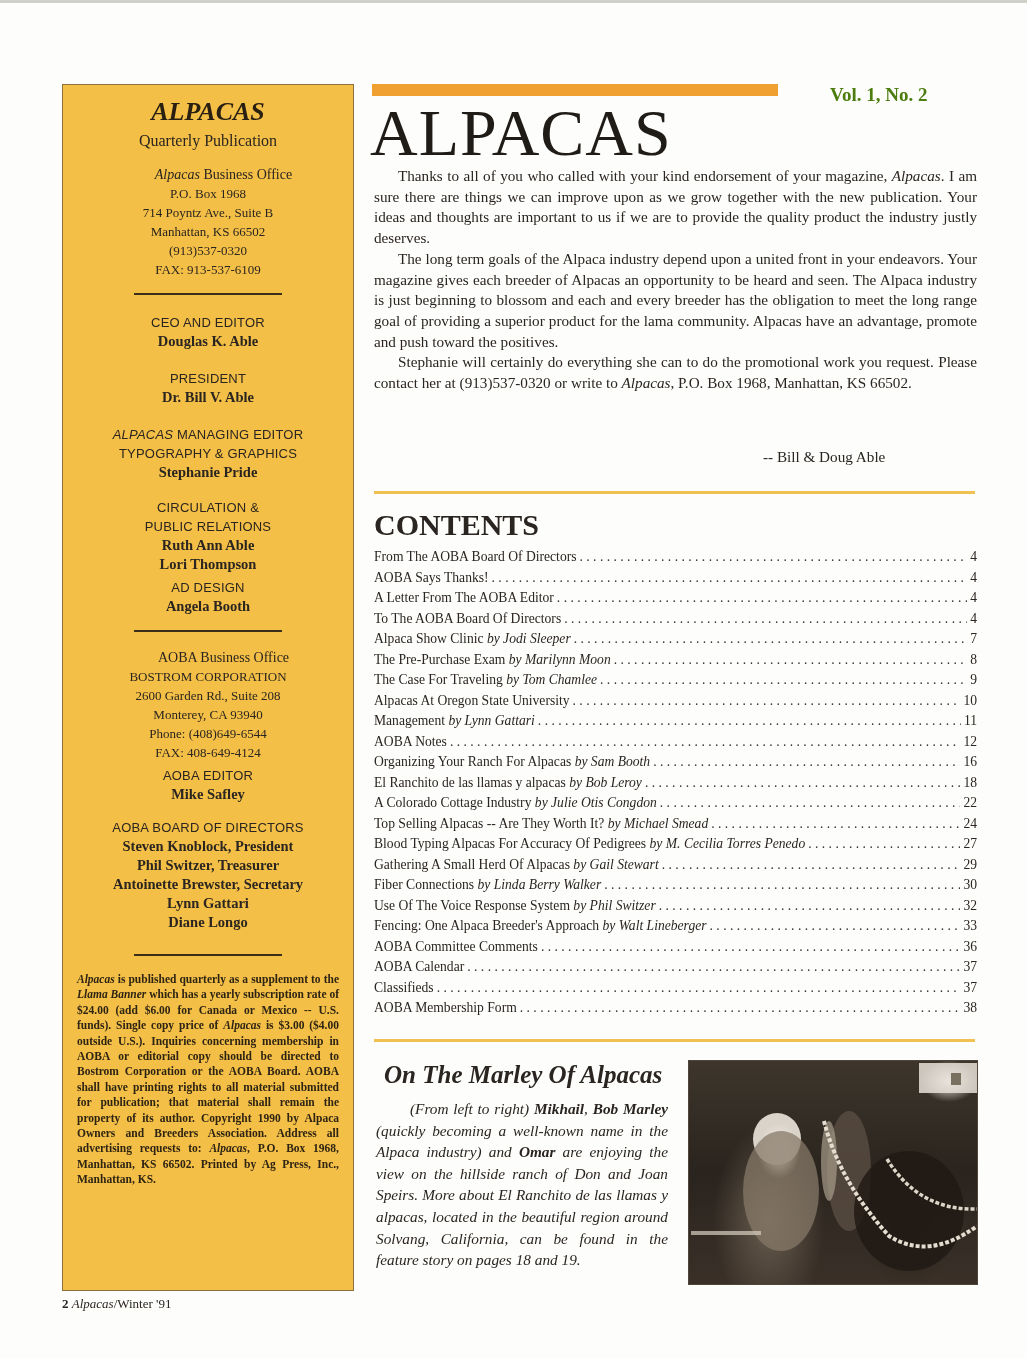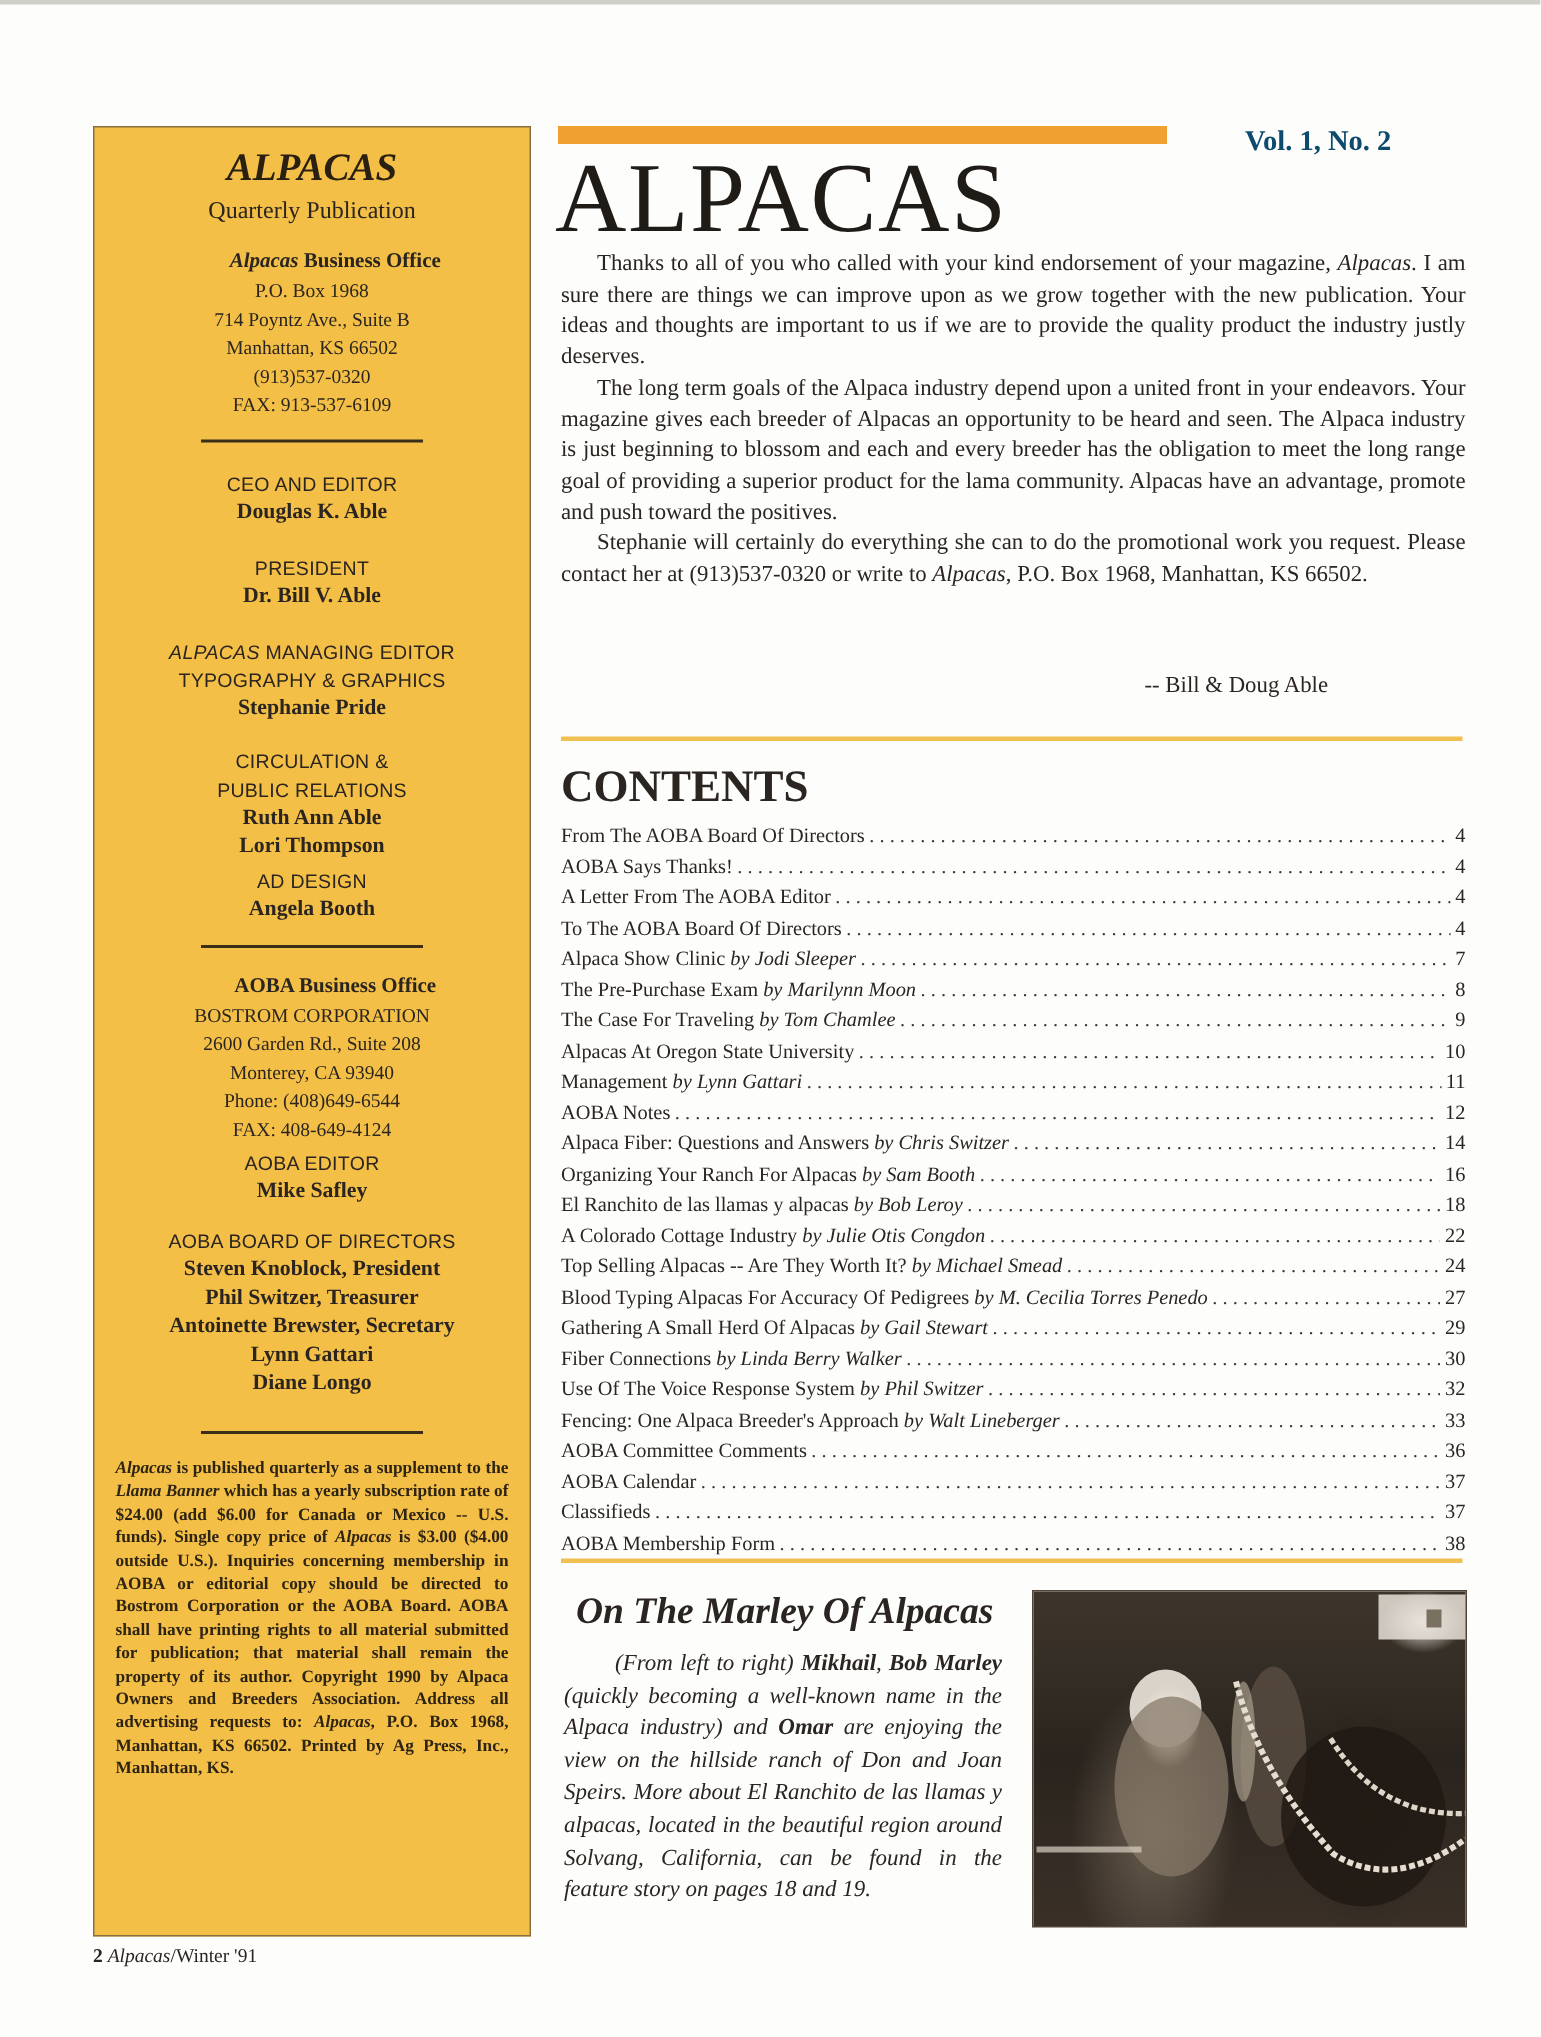--- a/index.html
+++ b/index.html
@@ -12,32 +12,32 @@
       position: absolute; left: 62px; top: 84px; width: 292px; height: 1207px;
       background: #f4bf46; border: 1px solid #8a7040;
       text-align: center; padding-top: 12px;
     }
     .sb-title { font-size: 26px; font-style: italic; font-weight: bold; line-height: 30px; color: #2a2012; }
     .sb-sub { font-size: 16px; line-height: 20px; margin-top: 4px; }
     .sb-block { margin-top: 14px; font-size: 13.5px; line-height: 19px; }
     .sb-block .role { font-family: Liberation Sans, sans-serif; font-size: 13px; letter-spacing: 0.2px; }
     .sb-block .name { font-weight: bold; font-size: 14.5px; }
     .sb-block .line { font-size: 13px; }
-    .sb-block .line.b { font-weight: bold; font-size: 14px; padding-left: 31px; }
+    .sb-block .line.b { font-weight: normal; font-size: 14px; padding-left: 31px; }
     .sb-rule { width: 148px; height: 2px; background: #3a2e18; margin: 14px auto 0; }
     .sb-fine {
       margin: 16px 14px 0 14px; text-align: justify; font-size: 11.5px; line-height: 15.4px; font-weight: bold; color: #2e2414;
     }
     .sb-fine i { font-weight: bold; }
     .footer { position: absolute; left: 62px; top: 1296px; font-size: 13px; }
     .footer b { font-weight: bold; }
 
     
     .orange-bar { position: absolute; left: 372px; top: 84px; width: 406px; height: 12px; background: #f0a030; }
-    .vol { position: absolute; left: 830px; top: 84px; font-size: 19px; font-weight: bold; color: #0c4a6e; }
+    .vol { position: absolute; left: 830px; top: 84px; font-size: 19px; font-weight: bold; color: #4d7c0f; }
     .masthead { position: absolute; left: 370px; top: 100px; font-size: 66px; line-height: 66px; font-weight: normal; letter-spacing: 1px; color: #1f1b17; }
     .letter { position: absolute; left: 374px; top: 166px; width: 603px; font-size: 15.2px; line-height: 20.7px; text-align: justify; }
     .letter p { text-indent: 24px; }
     .signature { position: absolute; left: 763px; top: 448px; font-size: 15.2px; }
 
     .gold-rule { position: absolute; left: 374px; width: 601px; height: 3px; background: #f0c050; }
     .contents-title { position: absolute; left: 374px; top: 508px; font-size: 30px; font-weight: bold; line-height: 34px; }
     .toc { position: absolute; left: 374px; top: 547px; width: 603px; list-style: none; }
     .toc li { display: flex; align-items: baseline; font-size: 13.6px; line-height: 20.5px; height: 20.5px; white-space: nowrap; overflow: hidden; }
     .toc .t { flex: 0 0 auto; text-align: center; }
@@ -191,25 +191,20 @@
       <span class="t"><span>Management </span><i>by Lynn Gattari</i></span>
       <span class="dots"></span>
       <span class="p">11</span>
     </li>
     <li>
       <span class="t"><span>AOBA Notes</span></span>
       <span class="dots"></span>
       <span class="p">12</span>
     </li>
     <li>
-      <span class="t"><span>Alpaca Fiber: Questions and Answers </span><i>by Chris Switzer</i></span>
-      <span class="dots"></span>
-      <span class="p">14</span>
-    </li>
-    <li>
       <span class="t"><span>Organizing Your Ranch For Alpacas </span><i>by Sam Booth</i></span>
       <span class="dots"></span>
       <span class="p">16</span>
     </li>
     <li>
       <span class="t"><span>El Ranchito de las llamas y alpacas </span><i>by Bob Leroy</i></span>
       <span class="dots"></span>
       <span class="p">18</span>
     </li>
     <li>

